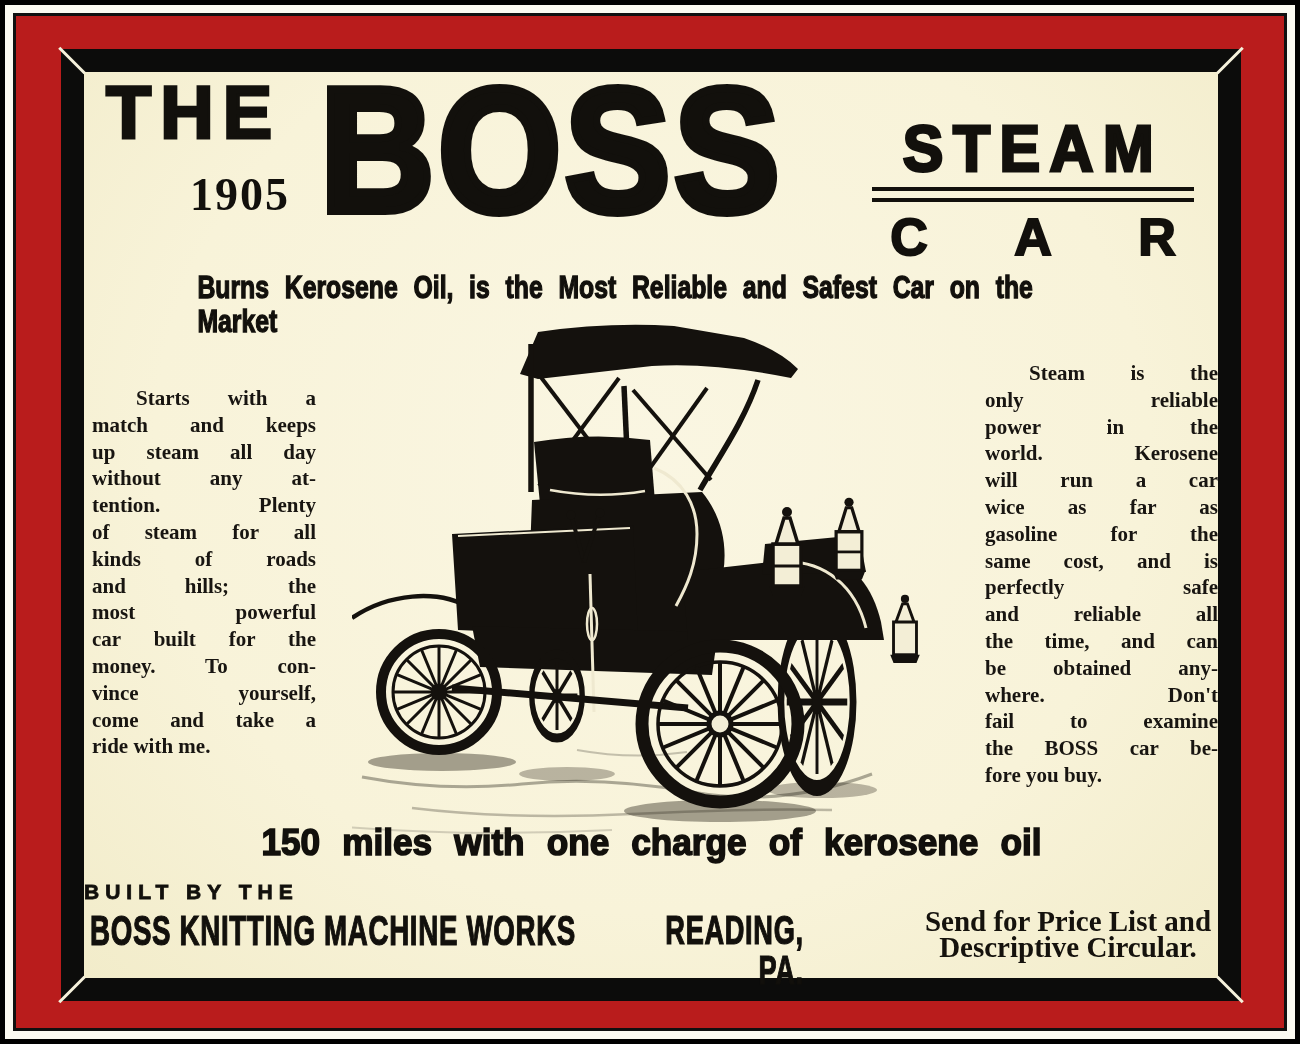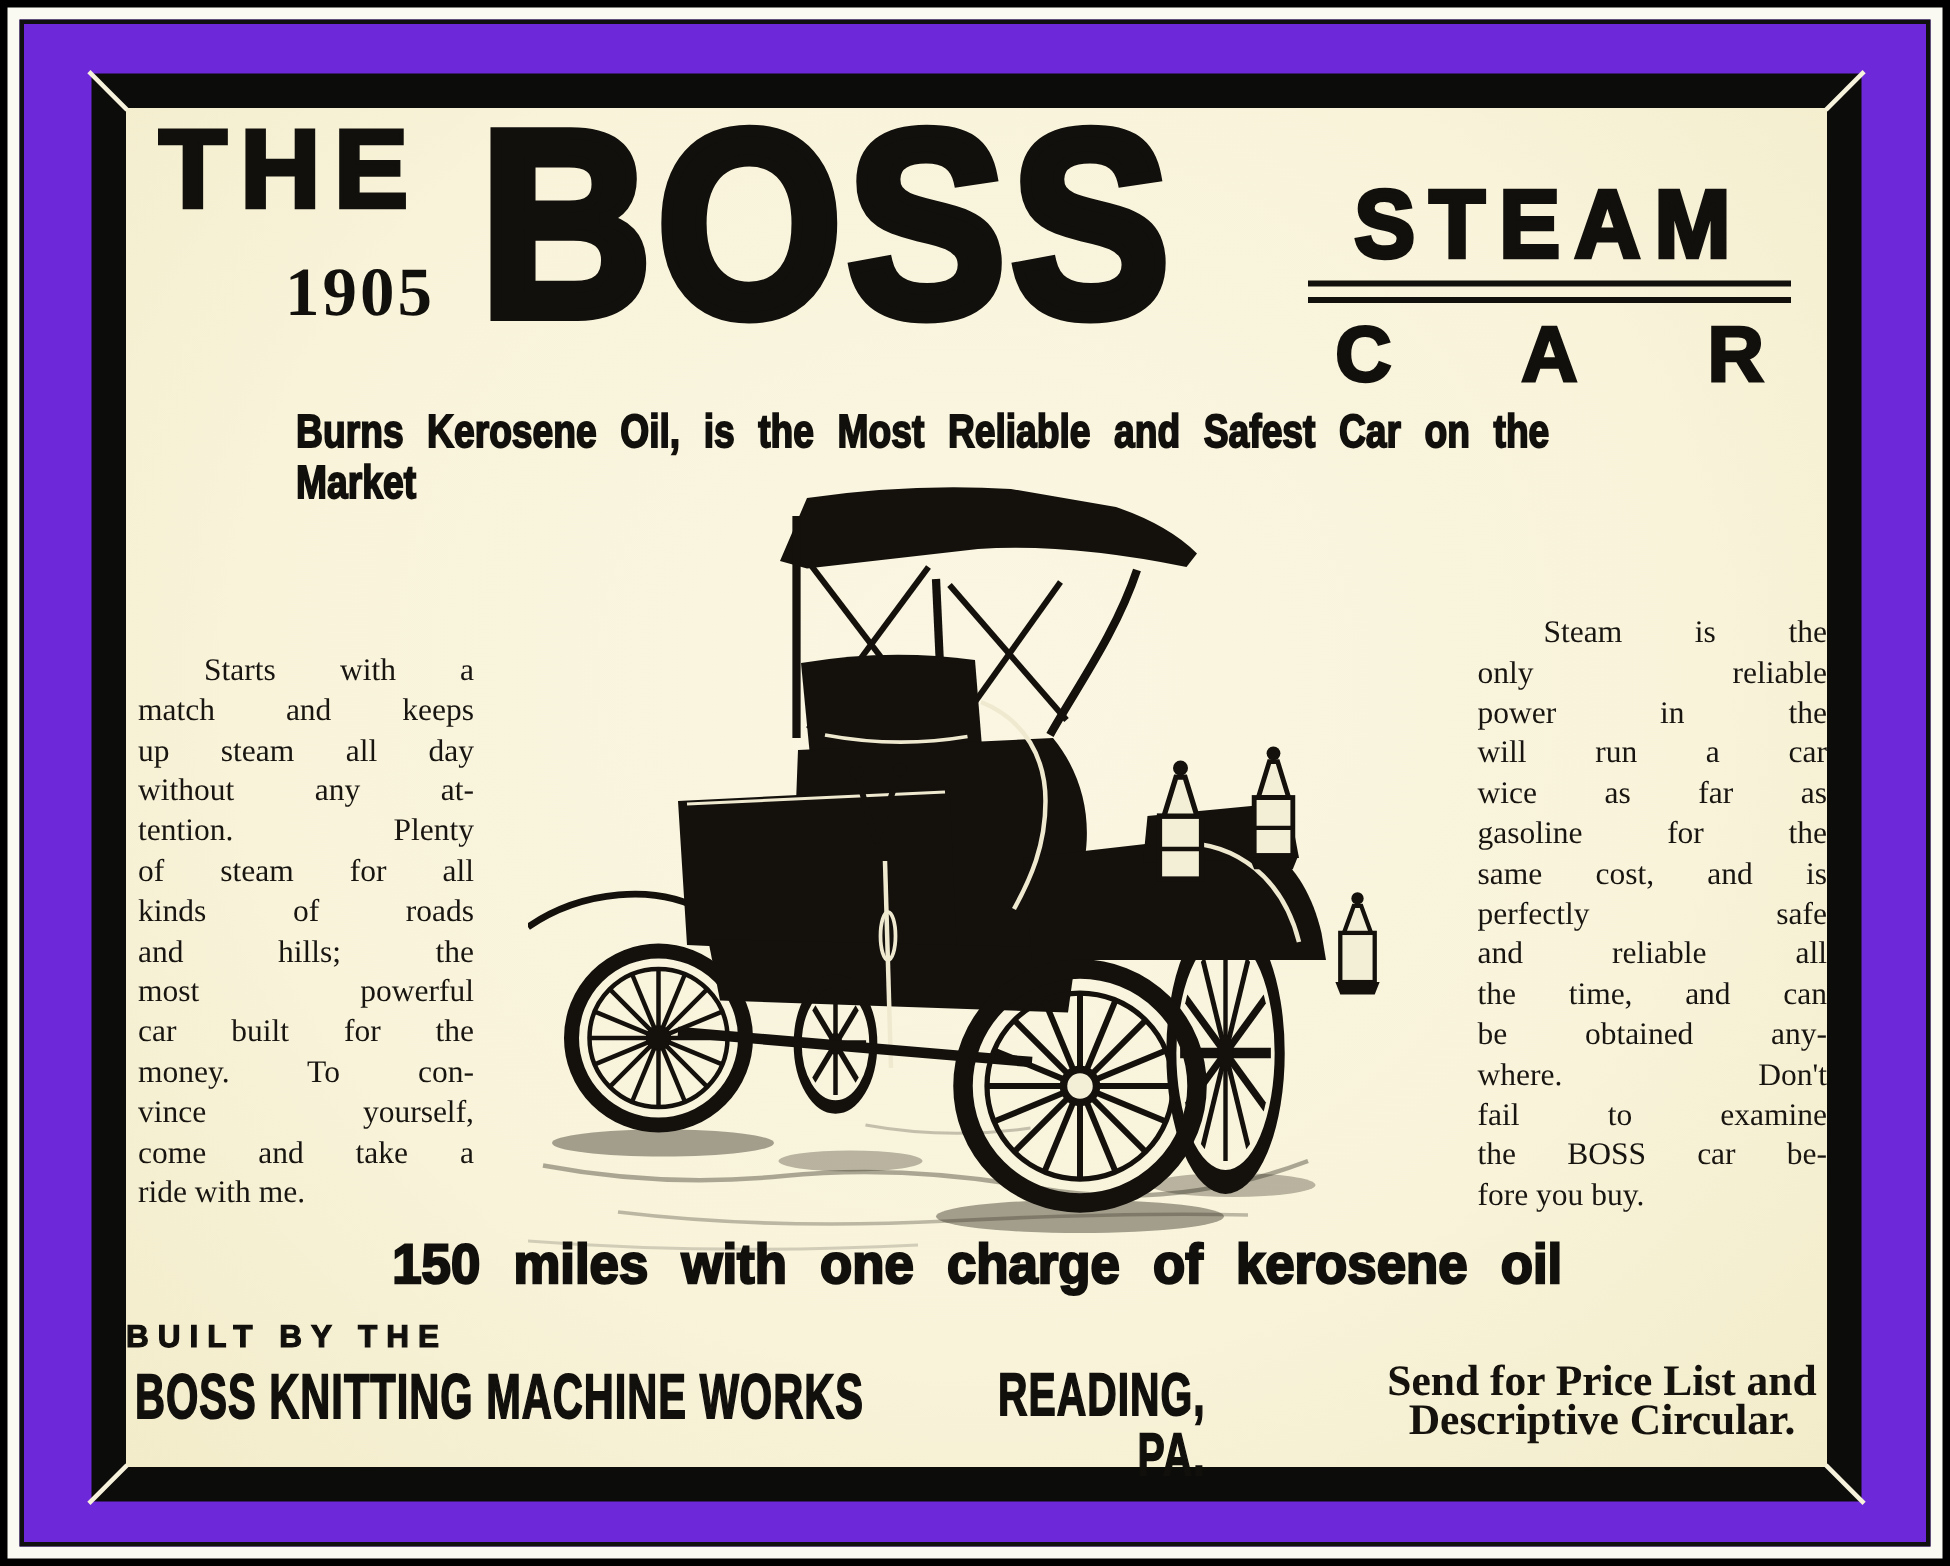--- a/index.html
+++ b/index.html
@@ -8,21 +8,21 @@
     position:relative; width:1300px; height:1044px;
     background:#000; padding:5px;
   }
   .white-mat{
     width:100%; height:100%;
     background:#fbfaf2; padding:8px;
   }
   .paper{
     position:relative; width:100%; height:100%;
     border:3px solid #101010;
-    background:#6d28d9;
+    background:#b91c1c;
   }
   
   .frame{
     position:absolute; left:45px; top:33px; right:43px; bottom:27px;
     border:23px solid #0c0c0b;
     background:radial-gradient(ellipse at 50% 42%, #faf6e2 0%, #f8f3d9 62%, #f2ecca 100%);
   }
   .seam{ position:absolute; width:36px; height:3px; background:#f6f2dc; }
   .seam.tl{ left:-30px; top:-13px;    transform:rotate(45deg); }
   .seam.tr{ right:-30px; top:-13px;   transform:rotate(-45deg); }
@@ -43,21 +43,21 @@
   .t-steam{ display:inline-block; font-size:64px; line-height:1; letter-spacing:10px;
             -webkit-text-stroke:3px #12100c; transform:scaleX(.95); transform-origin:center top;}
   .rule{ height:4px; background:#12100c; margin:6px 2px 0 2px; }
   .rule + .rule{ margin-top:7px; }
   .t-car{ display:block; margin-top:9px; font-size:52px; line-height:1; word-spacing:74px;
           -webkit-text-stroke:2px #12100c; }
   .tagline{ left:0; right:0; top:199px; text-align:left; }
   .tagline span{ display:inline-block; font-size:31px; line-height:1.1; word-spacing:11px;
                  -webkit-text-stroke:1.3px #12100c; transform:scaleX(.8); transform-origin:center top;}
 
-  .col{ font-size:21px; line-height:26.8px; font-weight:normal; color:#181511;margin-top:48px; }
+  .col{ font-size:21px; line-height:26.8px; font-weight:bold; color:#181511; }
   .col-left { left:8px;  top:313px; width:224px; }
   .col-right{ left:901px; top:288px; width:233px; }
   .pline{ text-align:justify; text-align-last:justify; white-space:normal; }
   .pline.first{ text-indent:44px; }
   .pline.last{ text-align-last:left; }
 
   .car-art{ left:268px; top:250px; width:618px; height:520px; }
 
   .mileage{ left:0; right:0; top:751px; text-align:center; }
   .mileage span{ display:inline-block; font-size:37px; line-height:1.1; word-spacing:13px;
@@ -113,20 +113,21 @@
             <div class="pline">car built for the</div>
             <div class="pline">money. To con-</div>
             <div class="pline">vince yourself,</div>
             <div class="pline">come and take a</div>
             <div class="pline last">ride with me.</div>
           </div>
         <div class="abs serif col col-right">
             <div class="pline first">Steam is the</div>
             <div class="pline">only reliable</div>
             <div class="pline">power in the</div>
+            <div class="pline">world. Kerosene</div>
             <div class="pline">will run a car</div>
             <div class="pline">wice as far as</div>
             <div class="pline">gasoline for the</div>
             <div class="pline">same cost, and is</div>
             <div class="pline">perfectly safe</div>
             <div class="pline">and reliable all</div>
             <div class="pline">the time, and can</div>
             <div class="pline">be obtained any-</div>
             <div class="pline">where. Don't</div>
             <div class="pline">fail to examine</div>

